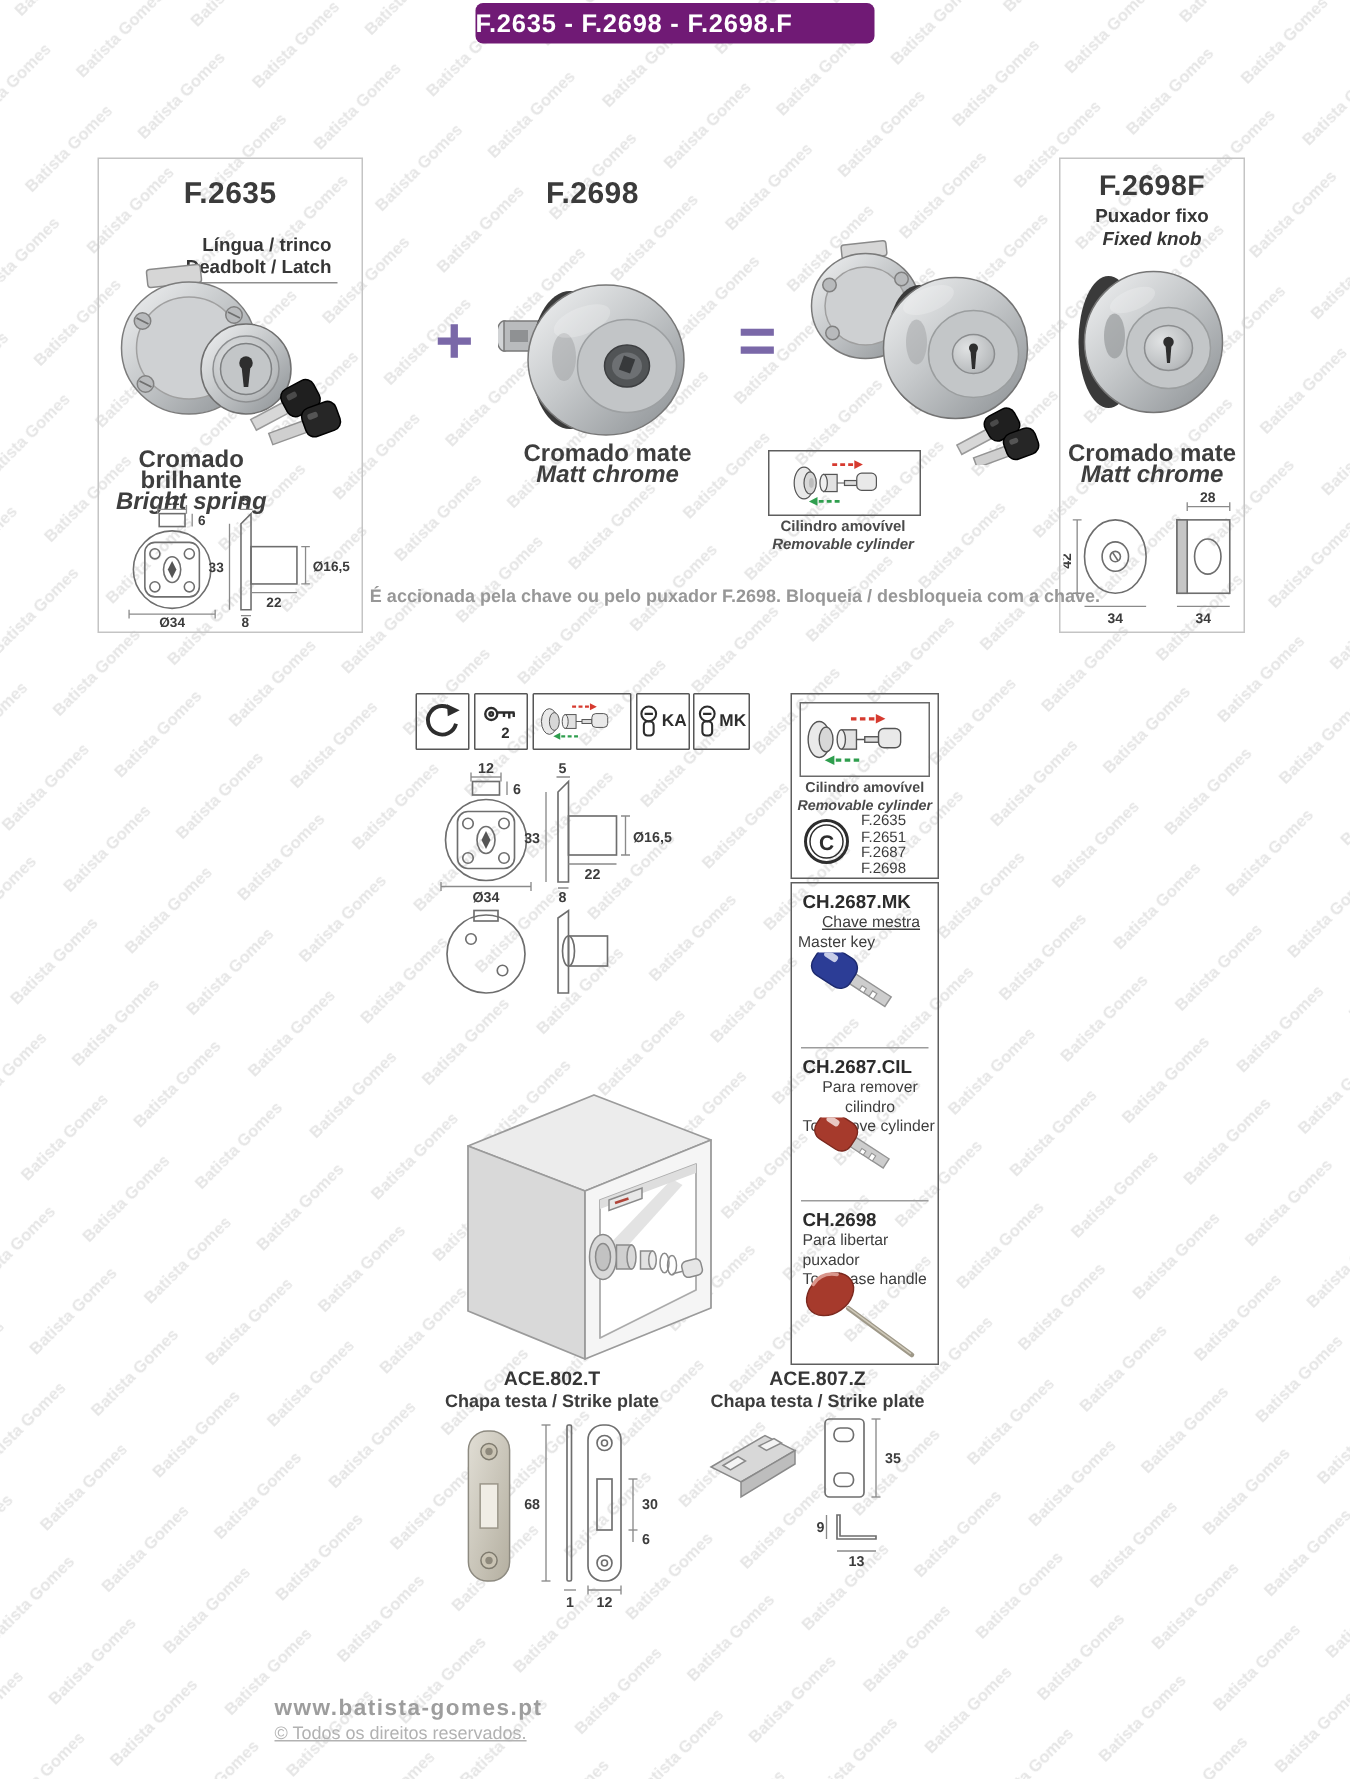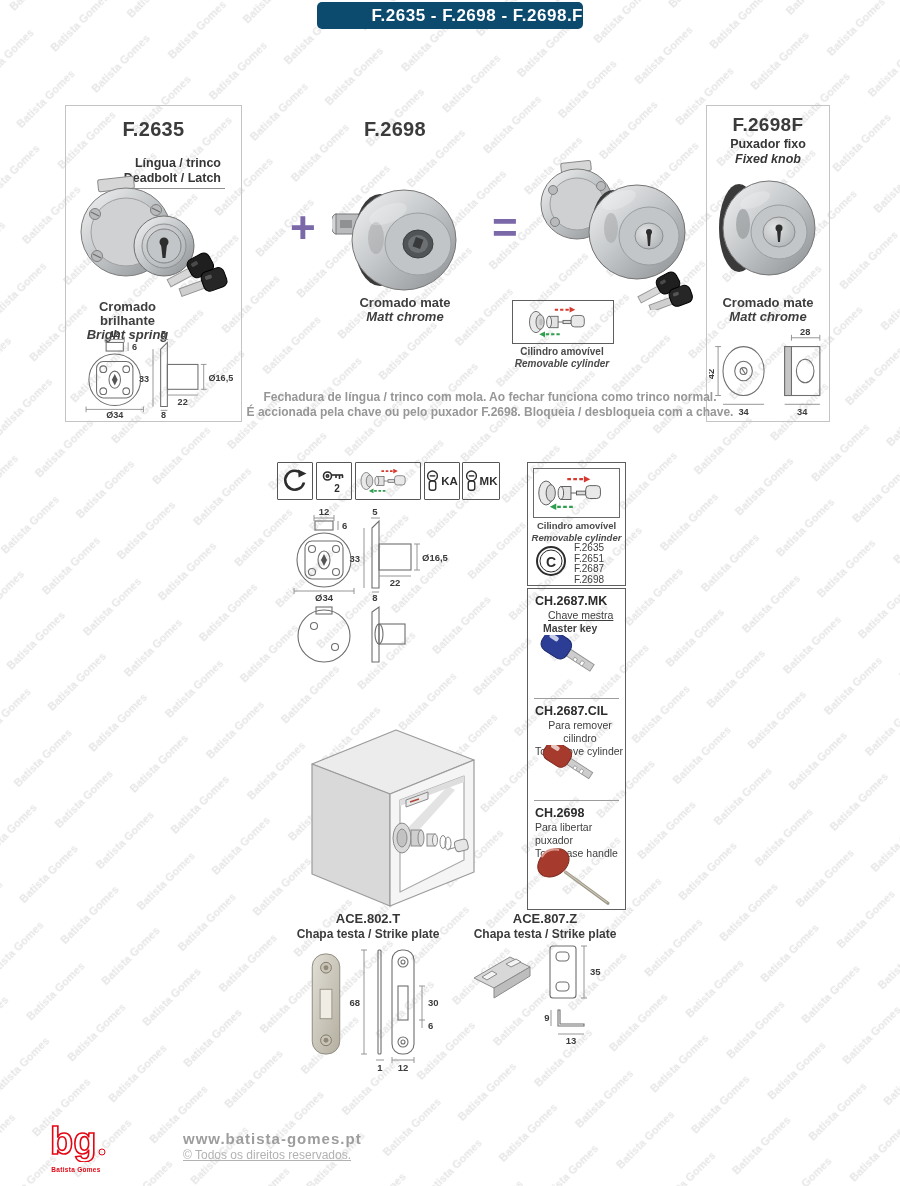--- a/index.html
+++ b/index.html
@@ -2,37 +2,37 @@
 <html><head>
 <meta charset="utf-8">
 <style>
   html,body{margin:0;padding:0;background:#ffffff;}
   body{font-family:"Liberation Sans",sans-serif;}
   #page{position:relative;width:900px;height:1186px;background:#fff;overflow:hidden;}
   .abs{position:absolute;}
   .panel{border:1px solid #c4c4c4;}
   .panel-title{font-size:20px;font-weight:700;color:#3b3b3b;text-align:center;letter-spacing:.3px;}
   .callout{font-size:12.5px;font-weight:700;color:#363636;text-align:right;line-height:15px;border-bottom:1px solid #8f8f8f;padding:0 4px 2px 0;}
-  .finish{font-size:13px;font-weight:700;color:#3e3e3e;text-align:center;line-height:14px;}
+  .finish{font-size:16px;font-weight:700;color:#3e3e3e;text-align:center;line-height:14px;}
   .it{font-style:italic;}
   .subt{font-size:12.5px;font-weight:700;color:#363636;text-align:center;line-height:15px;}
   .opsign{font-size:44px;font-weight:700;color:#7a68a8;line-height:40px;}
   .desc-pt{font-size:12px;line-height:15px;font-weight:700;color:#979797;text-align:center;}
   .desc-en{font-size:12px;line-height:15px;font-weight:700;font-style:italic;color:#9a9a9a;text-align:center;}
   .cap{font-size:10px;color:#4a4a4a;text-align:center;line-height:12px;font-weight:700;}
   .ibox{border:1.7px solid #565656;background:rgba(255,255,255,.0);display:flex;align-items:center;justify-content:center;border-radius:1px;}
   .ika{font-size:11.5px;font-weight:700;color:#2d2d2d;margin-left:2px;}
   .obox{border:1.6px solid #5e5e5e;}
   .code{font-size:12.5px;font-weight:700;color:#2c2c2c;line-height:15px;}
   .sub{font-size:10.5px;color:#3e3e3e;line-height:13px;}
   .models{font-size:10px;color:#3c3c3c;line-height:10.5px;font-weight:400;}
   .plate-code{font-size:13px;font-weight:700;color:#363636;text-align:center;}
   .plate-cap{font-size:12px;font-weight:700;color:#3c3c3c;text-align:center;}
   .divider{height:1px;background:#9c9c9c;margin:0 6px;}
-  .hdr{background:#0c4a6e;color:#fff;font-size:17px;font-weight:700;text-align:right;line-height:27px;border-radius:5px;letter-spacing:.5px;}
+  .hdr{background:#701a75;color:#fff;font-size:17px;font-weight:700;text-align:left;line-height:27px;border-radius:5px;letter-spacing:.5px;}
   .url{font-size:15px;font-weight:700;color:#9d9d9d;letter-spacing:1px;}
   .copy{font-size:12px;color:#b2b2b2;text-decoration:underline;}
   .logoname{font-size:6.5px;color:#e30613;font-weight:700;text-align:center;letter-spacing:.3px;}
   svg text{font-family:"Liberation Sans",sans-serif;}
   .dimS{font:700 9.5px "Liberation Sans",sans-serif;fill:#3c3c3c;}
   .oln{stroke:#6e6e6e;stroke-width:1.1;fill:none;}
   .dln{stroke:#8a8a8a;stroke-width:.9;}
   .wmtext{font:700 11px "Liberation Sans",sans-serif;fill:rgba(125,125,125,0.20);}
 </style>
 </head>
@@ -269,21 +269,20 @@
       <line x1="83" y1="10" x2="112" y2="10" class="dln"></line>
       <line x1="83" y1="7" x2="83" y2="13" class="dln"></line>
         <line x1="112" y1="7" x2="112" y2="13" class="dln"></line>
       <text x="97" y="7" text-anchor="middle" class="dimS">28</text>
       <line x1="76" y1="78" x2="112" y2="78" class="dln"></line>
       <text x="94" y="89" text-anchor="middle" class="dimS">34</text>
     </svg>
   </div>
 
   <div class="abs" style="left:160px;top:390px;width:660px;">
-    <div class="desc-pt">Fechadura de língua / trinco com mola. Ao fechar funciona como trinco normal.</div>
     <div class="desc-pt">É accionada pela chave ou pelo puxador F.2698. Bloqueia / desbloqueia com a chave.</div>
   </div>
 
   <div class="abs ibox" style="left:277px;top:462px;width:34px;height:36px;">
     <svg width="26" height="26" viewBox="0 0 26 26">
       <path d="M20,6 A9.5,9.5 0 1 0 22,14.5" fill="none" stroke="#2d2d2d" stroke-width="2.6"></path>
       <polygon points="16,1.5 24.5,5.5 16.5,9.5" fill="#2d2d2d"></polygon>
     </svg>
   </div>
   <div class="abs ibox" style="left:316px;top:462px;width:34px;height:36px;">
@@ -439,21 +438,21 @@
       <div>F.2687</div>
       <div>F.2698</div>
     </div>
   </div>
 
   <div class="abs obox" style="left:527px;top:588px;width:97px;height:320px;">
 
     <div class="abs" style="left:0;top:0;width:97px;height:110px;">
       <div class="code" style="margin:5px 0 0 7px;">CH.2687.MK</div>
       <div class="sub" style="margin-left:20px;text-decoration:underline;">Chave mestra</div>
-      <div class="sub" style="margin-left:15px;font-weight:bold;">Master key</div>
+      <div class="sub" style="margin-left:4px;">Master key</div>
       <svg class="abs" style="left:8px;top:46px;" width="74" height="60" viewBox="0 0 74 62">
         <g transform="translate(4,0) rotate(33 18 12)">
           <rect x="30" y="7.5" width="29" height="8" fill="#cdcdcd" stroke="#949494"></rect>
           <rect x="38" y="12" width="3.5" height="3.5" fill="#fff" stroke="#949494" stroke-width=".8"></rect>
           <rect x="46" y="11" width="3.5" height="4.5" fill="#fff" stroke="#949494" stroke-width=".8"></rect>
           <rect x="0" y="0" width="30" height="23" rx="8" fill="#2c3d96" stroke="#1d2a6e"></rect>
           <rect x="4" y="4" width="10" height="5" rx="2" fill="#c7cde8"></rect>
         </g>
       </svg>
     </div>
@@ -540,23 +539,16 @@
     <line x1="39" y1="4" x2="45" y2="4" class="dln"></line>
       <line x1="39" y1="56" x2="45" y2="56" class="dln"></line>
     <text x="48" y="33" class="dimS">35</text>
     <path d="M16,68 L16,84 L42,84 L42,82 L18,82 L18,68 Z" class="oln"></path>
     <line x1="9" y1="68" x2="9" y2="84" class="dln"></line>
     <text x="5" y="79" text-anchor="middle" class="dimS">9</text>
     <line x1="16" y1="92" x2="42" y2="92" class="dln"></line>
     <text x="29" y="102" text-anchor="middle" class="dimS">13</text>
   </svg>
 
-  <div class="abs" style="left:46px;top:1122px;width:110px;">
-    <svg width="78" height="40" viewBox="0 0 78 40">
-      <text x="4" y="32" style="font:700 38px 'Liberation Sans',sans-serif" fill="none" stroke="#e30613" stroke-width="1.6">bg</text>
-      <circle cx="56" cy="30" r="3" fill="none" stroke="#e30613" stroke-width="1"></circle>
-    </svg>
-    <div class="logoname" style="width:60px;">Batista Gomes</div>
-  </div>
   <a class="abs url" style="left:183px;top:1130px;text-decoration:none;">www.batista-gomes.pt</a>
   <div class="abs copy" style="left:183px;top:1148px;">© Todos os direitos reservados.</div>
 
 </div>
 
 </body></html>

